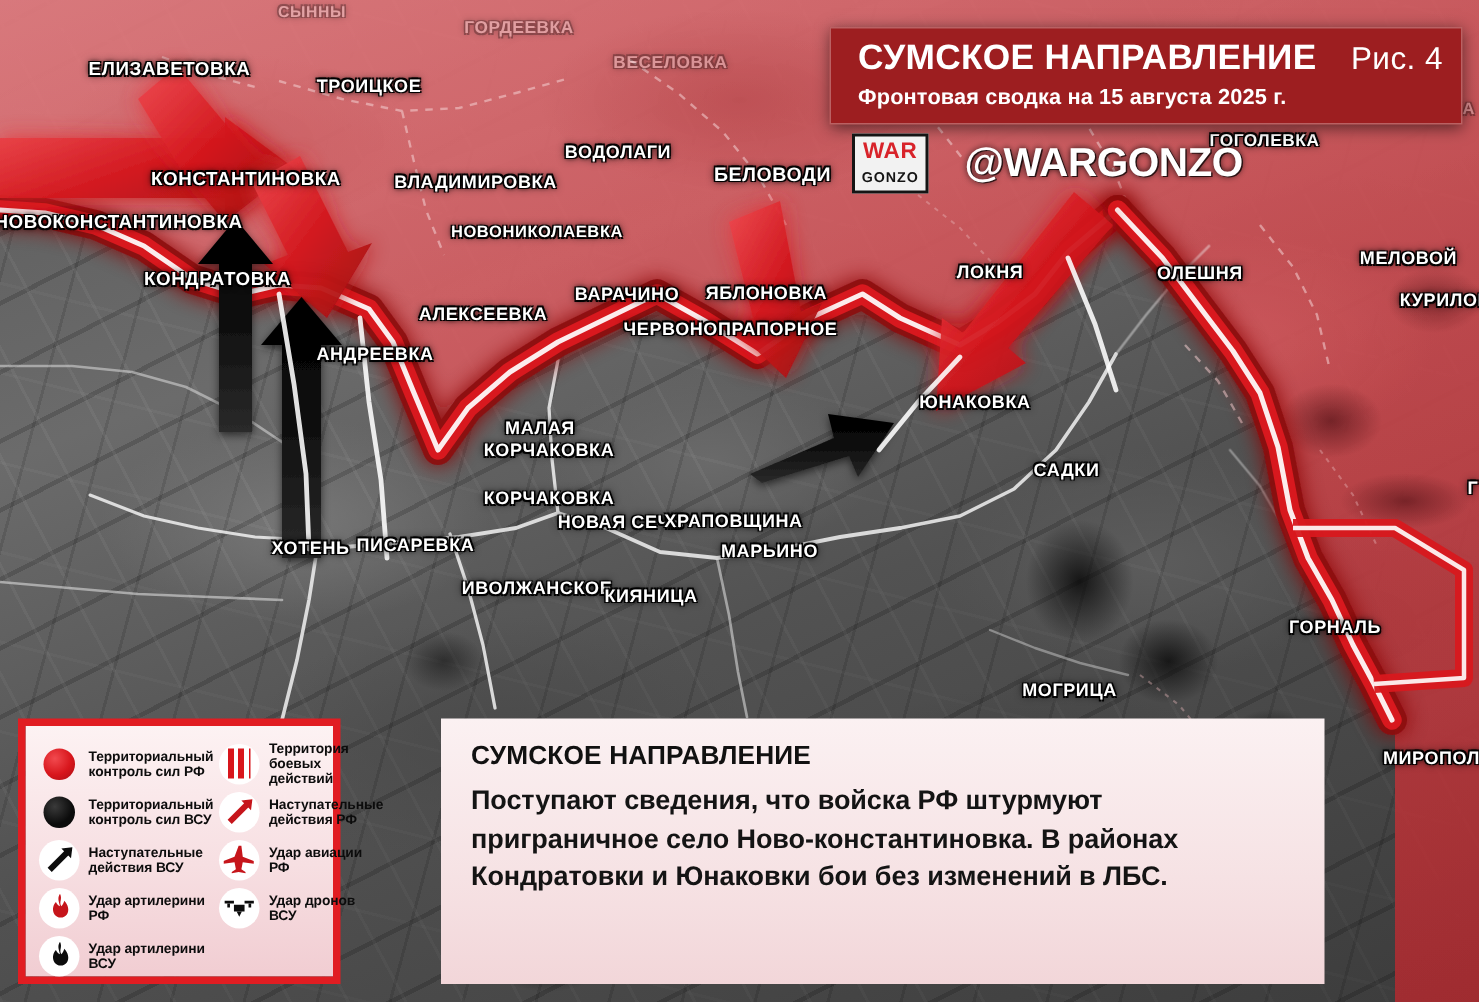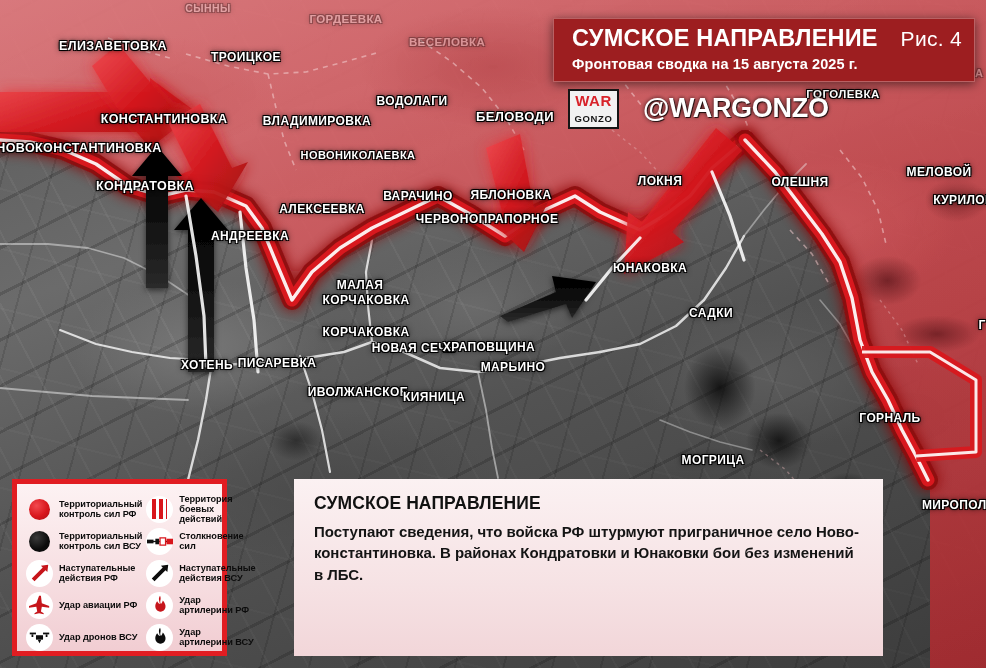--- a/index.html
+++ b/index.html
@@ -159,21 +159,21 @@
     position: absolute; left: 294px; top: 479px;
     width: 589px; height: 177px;
     background: linear-gradient(180deg, #fbf1f2 0%, #f6e2e4 60%, #f2d6d9 100%);
     padding: 14px 20px 10px 20px;
   }
   #report-title {
     font-size: 17.5px; font-weight: 700; color: #111;
     letter-spacing: .1px; margin-bottom: 7px;
   }
   #report-body {
-    font-size: 15px; font-weight: 700; color: #141414;
+    font-size: 18px; font-weight: 700; color: #141414;
     line-height: 1.42; letter-spacing: -.05px;
   }
 </style>
 </head>
 <body>
 
 <div id="stage">
 
   <div class="sat-base"></div>
   <div class="sat-fields"></div>
@@ -409,32 +409,20 @@
           <div class="leg-txt">Территория боевых действий</div>
         </div>
         <div class="leg-item">
           <div class="leg-ico">
             <div class="dot-black"></div>
           </div>
           <div class="leg-txt">Территориальный контроль сил ВСУ</div>
         </div>
         <div class="leg-item">
           <div class="leg-ico disc">
-            <svg viewBox="0 0 28 14" width="26" height="13">
-              <path d="M0,7 H28" stroke="#111" stroke-width="1.4" fill="none"></path>
-              <path d="M0,5 h7 v4 h-7 z" fill="#111"></path>
-              <path d="M9,4 h4 v6 h-4 z" fill="#111"></path>
-              <path d="M21,4 h7 v6 h-7 z" fill="#d8161c"></path>
-              <path d="M14,3 h6 v8 h-6 z" fill="#fff" stroke="#d8161c" stroke-width="1.4"></path>
-            </svg>
-          </div>
-          <div class="leg-txt">Столкновение сил</div>
-        </div>
-        <div class="leg-item">
-          <div class="leg-ico disc">
             <svg viewBox="0 0 24 24" width="22" height="22">
               <path d="M3,18 L15,6 L13,4 L21,3 L20,11 L18,9 L6,21 Z" fill="#c6151b"></path>
             </svg>
           </div>
           <div class="leg-txt">Наступательные действия РФ</div>
         </div>
         <div class="leg-item">
           <div class="leg-ico disc">
             <svg viewBox="0 0 24 24" width="22" height="22">
               <path d="M3,18 L15,6 L13,4 L21,3 L20,11 L18,9 L6,21 Z" fill="#0c0c0c"></path>

